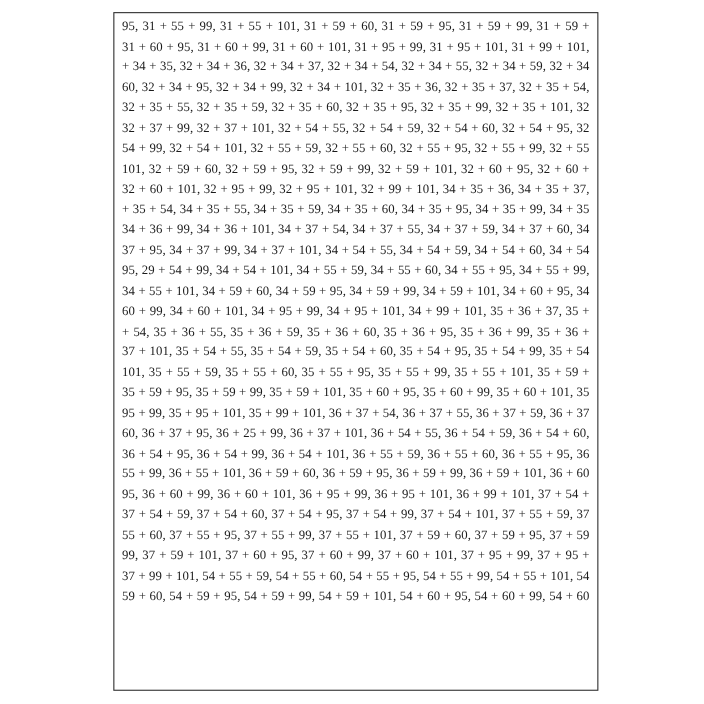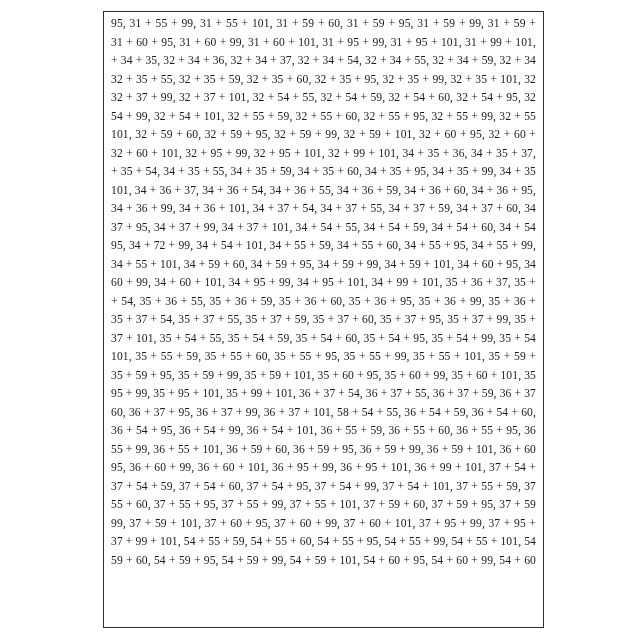--- a/index.html
+++ b/index.html
@@ -46,39 +46,38 @@
 </style>
 </head>
 <body>
 
 <div class="canvas">
   <div class="page-box" style="border-color: rgb(47, 47, 47); background: rgb(255, 255, 255);">
     <div class="text-block" id="lines-container" style="color: rgb(27, 27, 27);">
         <div class="line">95, 31 + 55 + 99, 31 + 55 + 101, 31 + 59 + 60, 31 + 59 + 95, 31 + 59 + 99, 31 + 59 + 101,</div>
         <div class="line">31 + 60 + 95, 31 + 60 + 99, 31 + 60 + 101, 31 + 95 + 99, 31 + 95 + 101, 31 + 99 + 101, 32</div>
         <div class="line">+ 34 + 35, 32 + 34 + 36, 32 + 34 + 37, 32 + 34 + 54, 32 + 34 + 55, 32 + 34 + 59, 32 + 34 +</div>
+        <div class="line">60, 32 + 34 + 95, 32 + 34 + 99, 32 + 34 + 101, 32 + 35 + 36, 32 + 35 + 37, 32 + 35 + 54,</div>
         <div class="line">32 + 35 + 55, 32 + 35 + 59, 32 + 35 + 60, 32 + 35 + 95, 32 + 35 + 99, 32 + 35 + 101, 32 +</div>
         <div class="line">32 + 37 + 99, 32 + 37 + 101, 32 + 54 + 55, 32 + 54 + 59, 32 + 54 + 60, 32 + 54 + 95, 32 +</div>
         <div class="line">54 + 99, 32 + 54 + 101, 32 + 55 + 59, 32 + 55 + 60, 32 + 55 + 95, 32 + 55 + 99, 32 + 55 +</div>
         <div class="line">101, 32 + 59 + 60, 32 + 59 + 95, 32 + 59 + 99, 32 + 59 + 101, 32 + 60 + 95, 32 + 60 + 99,</div>
         <div class="line">32 + 60 + 101, 32 + 95 + 99, 32 + 95 + 101, 32 + 99 + 101, 34 + 35 + 36, 34 + 35 + 37, 34</div>
         <div class="line">+ 35 + 54, 34 + 35 + 55, 34 + 35 + 59, 34 + 35 + 60, 34 + 35 + 95, 34 + 35 + 99, 34 + 35 +</div>
-        <div class="line">101, 34 + 36 + 37, 34 + 36 + 54, 34 + 36 + 55, 34 + 36 + 59, 34 + 36 + 60, 34 + 36 + 95,</div>
         <div class="line">34 + 36 + 99, 34 + 36 + 101, 34 + 37 + 54, 34 + 37 + 55, 34 + 37 + 59, 34 + 37 + 60, 34 +</div>
         <div class="line">37 + 95, 34 + 37 + 99, 34 + 37 + 101, 34 + 54 + 55, 34 + 54 + 59, 34 + 54 + 60, 34 + 54 +</div>
-        <div class="line">95, 34 + 72 + 99, 34 + 54 + 101, 34 + 55 + 59, 34 + 55 + 60, 34 + 55 + 95, 34 + 55 + 99,</div>
+        <div class="line">95, 29 + 54 + 99, 34 + 54 + 101, 34 + 55 + 59, 34 + 55 + 60, 34 + 55 + 95, 34 + 55 + 99,</div>
         <div class="line">34 + 55 + 101, 34 + 59 + 60, 34 + 59 + 95, 34 + 59 + 99, 34 + 59 + 101, 34 + 60 + 95, 34 +</div>
         <div class="line">60 + 99, 34 + 60 + 101, 34 + 95 + 99, 34 + 95 + 101, 34 + 99 + 101, 35 + 36 + 37, 35 + 36</div>
         <div class="line">+ 54, 35 + 36 + 55, 35 + 36 + 59, 35 + 36 + 60, 35 + 36 + 95, 35 + 36 + 99, 35 + 36 + 101,</div>
-        <div class="line">35 + 37 + 54, 35 + 37 + 55, 35 + 37 + 59, 35 + 37 + 60, 35 + 37 + 95, 35 + 37 + 99, 35 +</div>
         <div class="line">37 + 101, 35 + 54 + 55, 35 + 54 + 59, 35 + 54 + 60, 35 + 54 + 95, 35 + 54 + 99, 35 + 54 +</div>
         <div class="line">101, 35 + 55 + 59, 35 + 55 + 60, 35 + 55 + 95, 35 + 55 + 99, 35 + 55 + 101, 35 + 59 + 60,</div>
         <div class="line">35 + 59 + 95, 35 + 59 + 99, 35 + 59 + 101, 35 + 60 + 95, 35 + 60 + 99, 35 + 60 + 101, 35 +</div>
         <div class="line">95 + 99, 35 + 95 + 101, 35 + 99 + 101, 36 + 37 + 54, 36 + 37 + 55, 36 + 37 + 59, 36 + 37 +</div>
-        <div class="line">60, 36 + 37 + 95, 36 + 37 + 99, 36 + 37 + 101, 58 + 54 + 55, 36 + 54 + 59, 36 + 54 + 60,</div>
+        <div class="line">60, 36 + 37 + 95, 36 + 25 + 99, 36 + 37 + 101, 36 + 54 + 55, 36 + 54 + 59, 36 + 54 + 60,</div>
         <div class="line">36 + 54 + 95, 36 + 54 + 99, 36 + 54 + 101, 36 + 55 + 59, 36 + 55 + 60, 36 + 55 + 95, 36 +</div>
         <div class="line">55 + 99, 36 + 55 + 101, 36 + 59 + 60, 36 + 59 + 95, 36 + 59 + 99, 36 + 59 + 101, 36 + 60 +</div>
         <div class="line">95, 36 + 60 + 99, 36 + 60 + 101, 36 + 95 + 99, 36 + 95 + 101, 36 + 99 + 101, 37 + 54 + 55,</div>
         <div class="line">37 + 54 + 59, 37 + 54 + 60, 37 + 54 + 95, 37 + 54 + 99, 37 + 54 + 101, 37 + 55 + 59, 37 +</div>
         <div class="line">55 + 60, 37 + 55 + 95, 37 + 55 + 99, 37 + 55 + 101, 37 + 59 + 60, 37 + 59 + 95, 37 + 59 +</div>
         <div class="line">99, 37 + 59 + 101, 37 + 60 + 95, 37 + 60 + 99, 37 + 60 + 101, 37 + 95 + 99, 37 + 95 + 101,</div>
         <div class="line">37 + 99 + 101, 54 + 55 + 59, 54 + 55 + 60, 54 + 55 + 95, 54 + 55 + 99, 54 + 55 + 101, 54 +</div>
         <div class="line">59 + 60, 54 + 59 + 95, 54 + 59 + 99, 54 + 59 + 101, 54 + 60 + 95, 54 + 60 + 99, 54 + 60 +</div>
       </div>
   </div>

